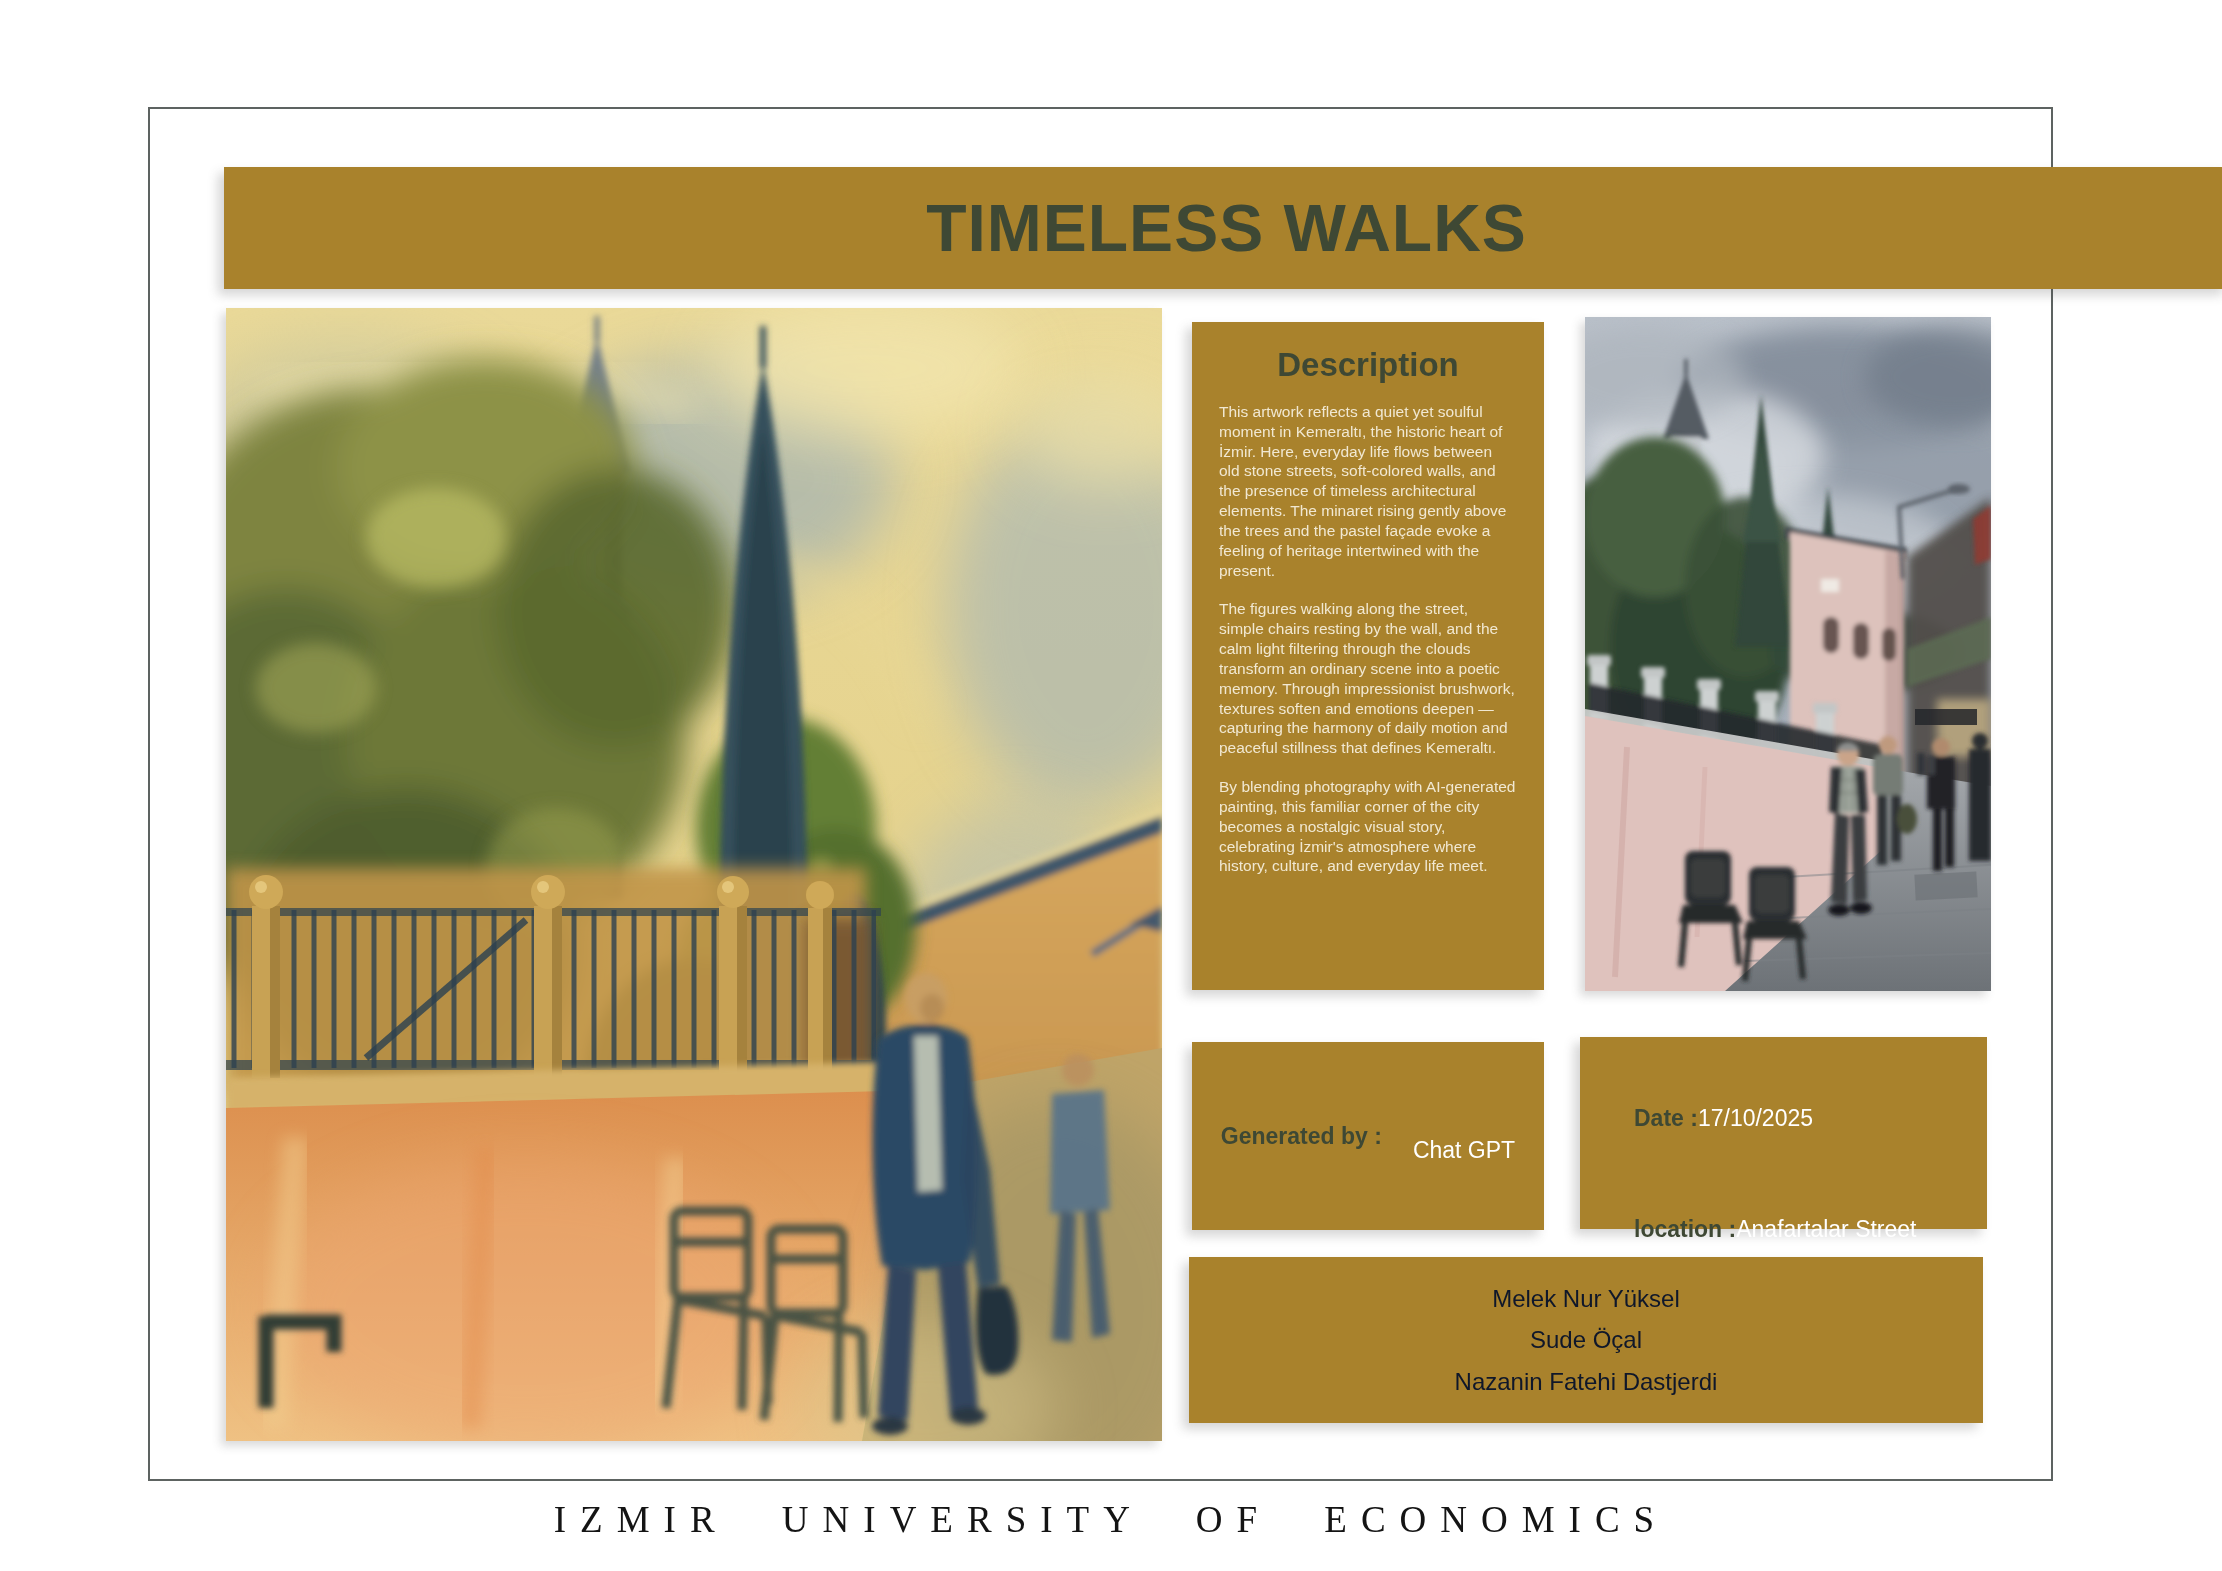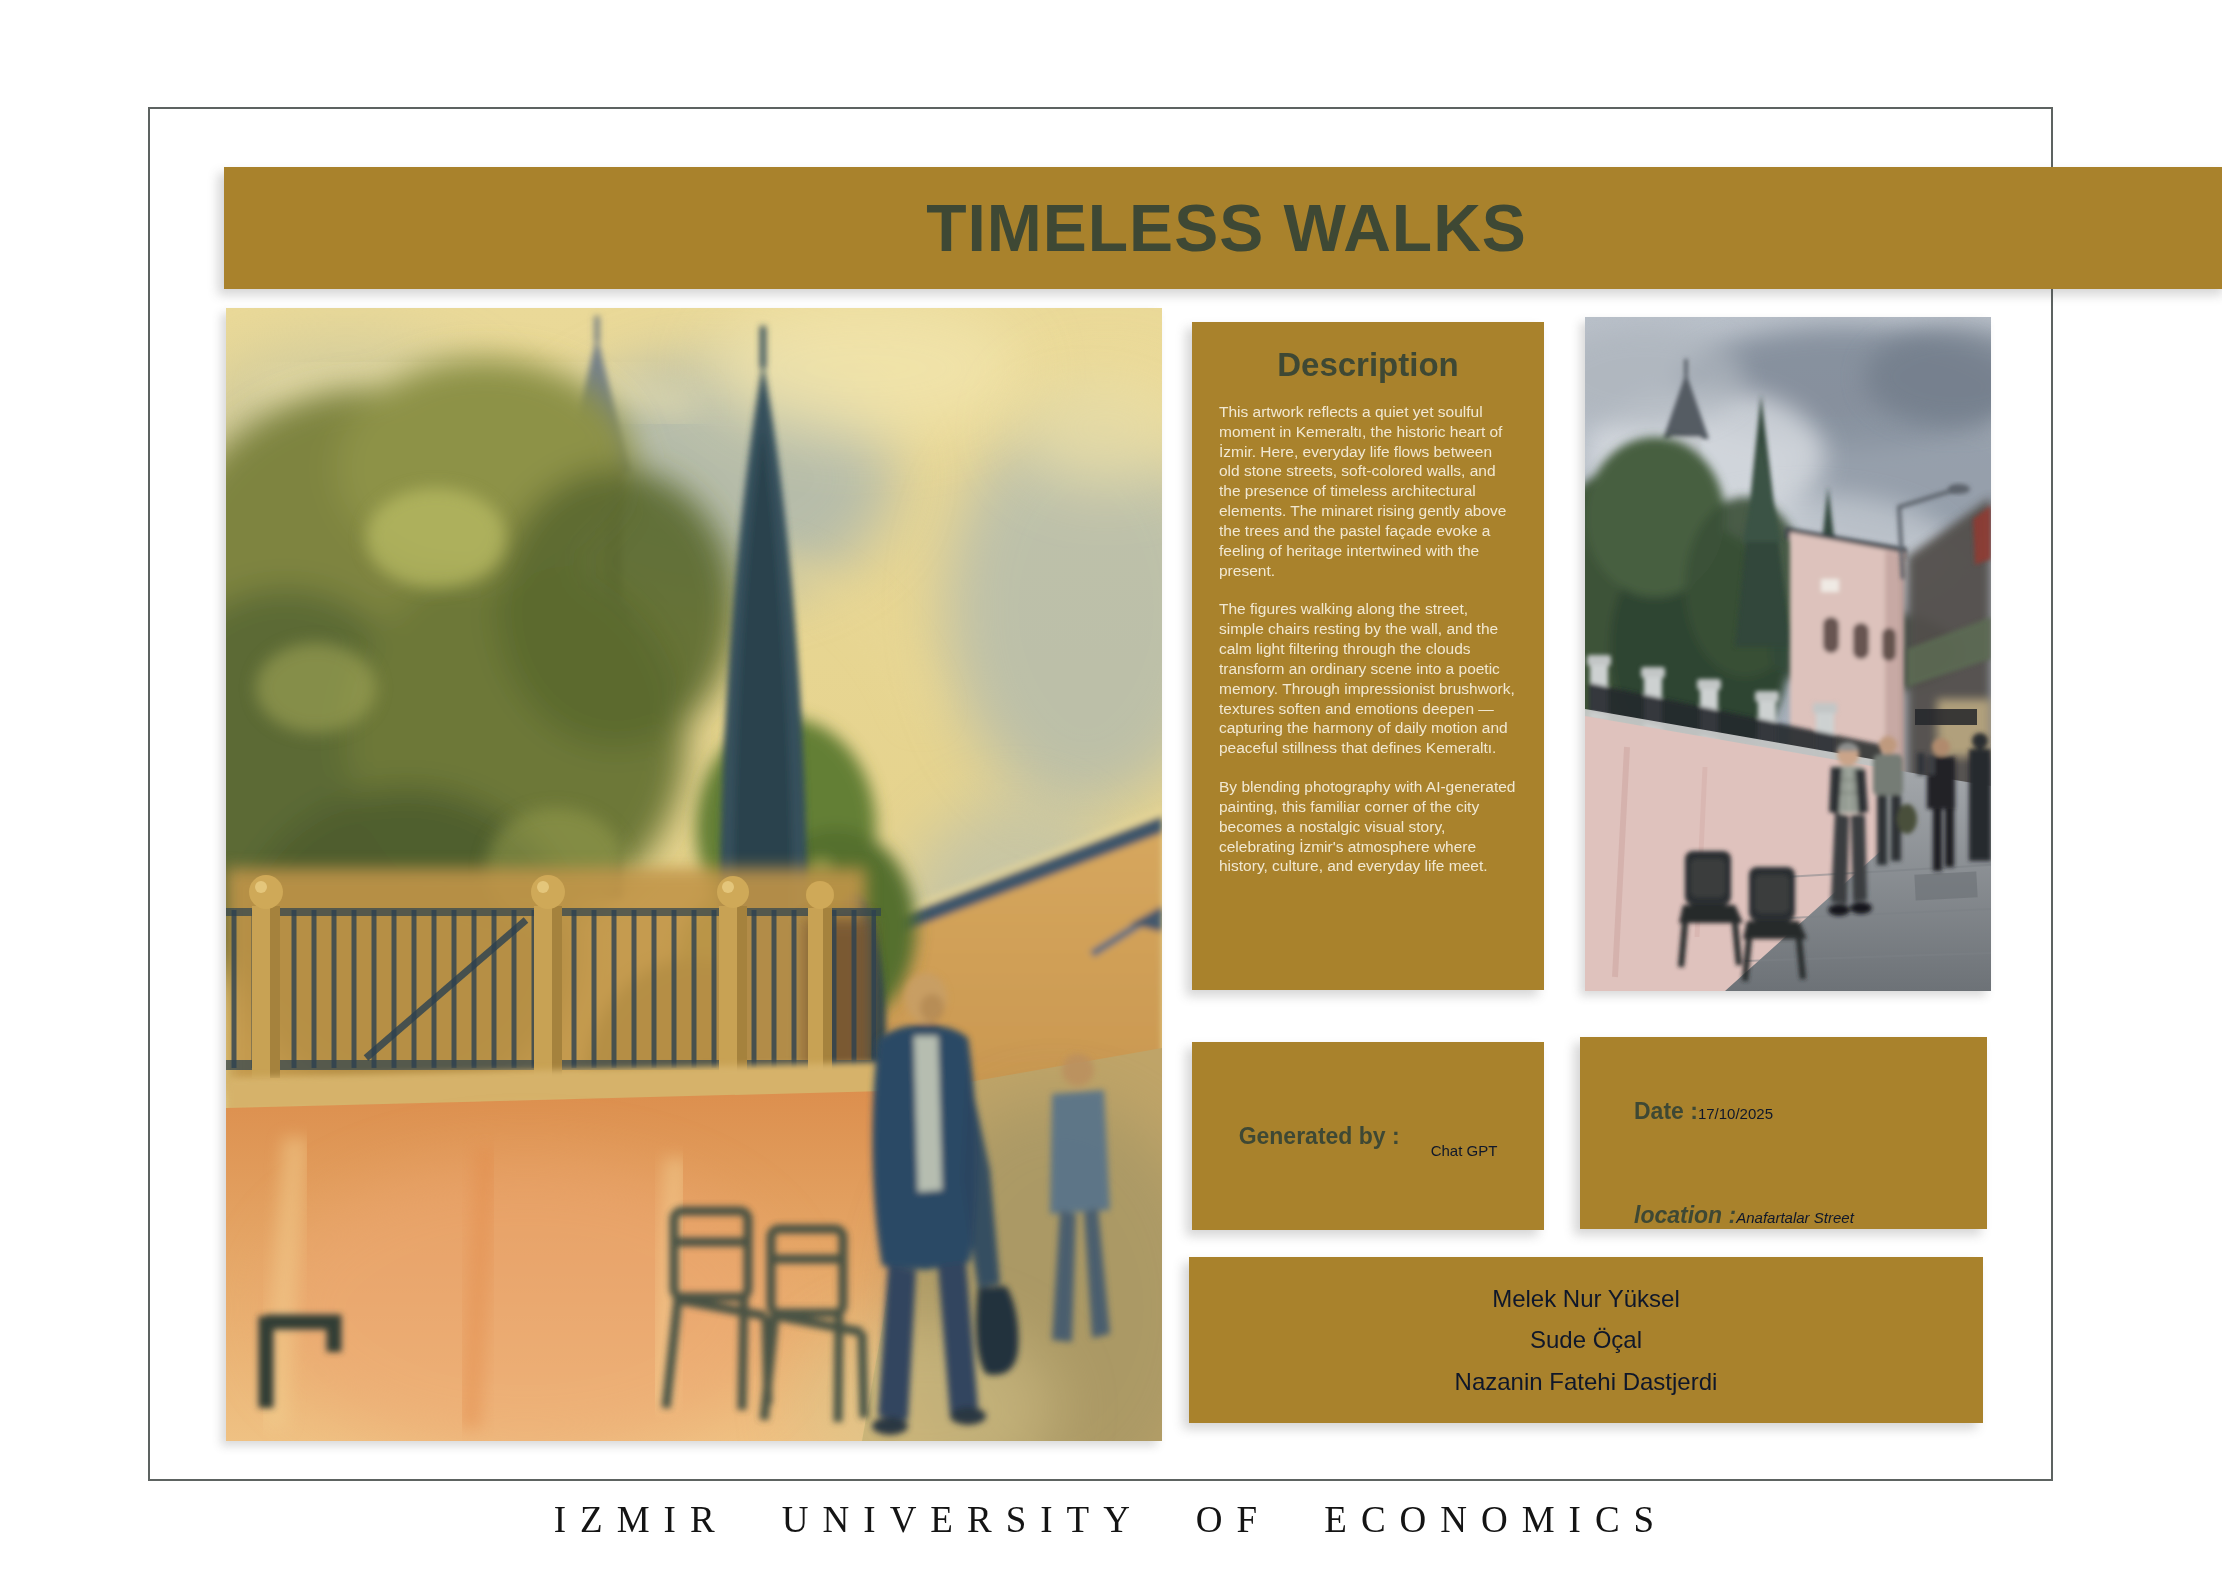--- a/index.html
+++ b/index.html
@@ -55,27 +55,27 @@
     margin:0 0 19px 0;
     font-size:15.5px;line-height:1.28;
     color:#f1e8d2;
     text-align:left;
   }
   .genbox{
     left:1042px;top:933px;width:352px;height:188px;
     display:flex;align-items:center;justify-content:center;gap:31px;
   }
   .label-olive{font-size:23px;font-weight:700;color:#3e4834;}
-  .value-cream{font-size:15px;color:#0f172a;margin-top:28px;}
+  .value-cream{font-size:23px;color:#ffffff;margin-top:28px;}
   .datebox{
     left:1430px;top:928px;width:407px;height:192px;
     padding:40px 0 0 54px;
   }
   .datebox .row{display:flex;align-items:baseline;gap:0;}
-  .datebox .row + .row{margin-top:56px;font-style:italic;}
+  .datebox .row + .row{margin-top:56px;}
   .namesbox{
     left:1039px;top:1148px;width:794px;height:166px;
     display:flex;flex-direction:column;align-items:center;justify-content:center;
   }
   .namesbox div{
     font-size:24px;line-height:1.72;color:#0f172a;
   }
   .footer{
     position:absolute;left:0;top:1498px;width:2222px;
     text-align:center;

